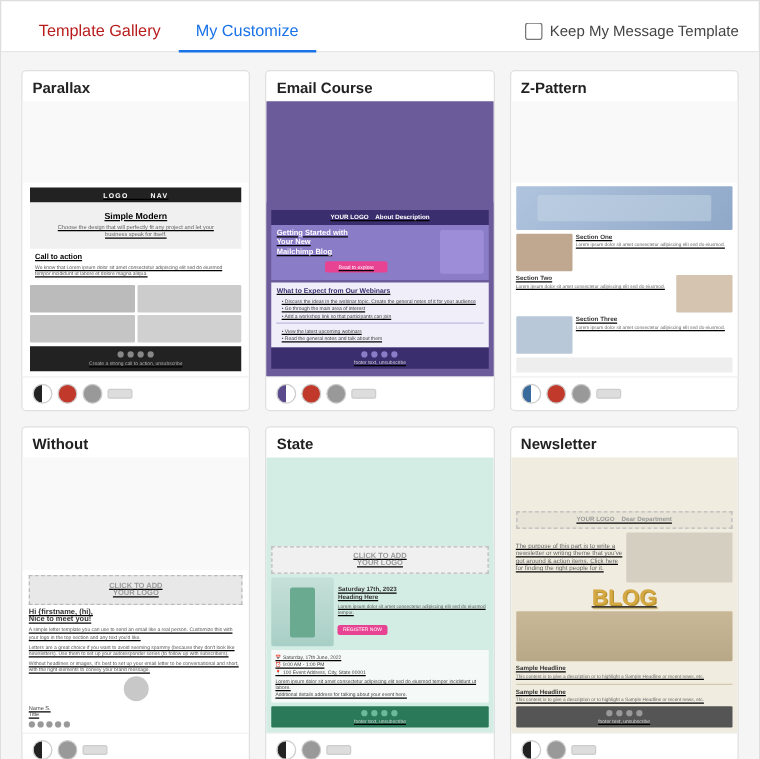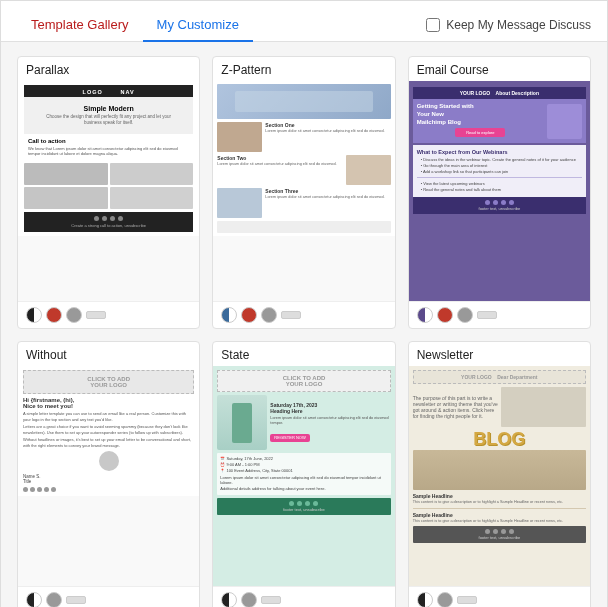--- a/index.html
+++ b/index.html
@@ -58,34 +58,35 @@
     .template-card {
       background: #fff;
       border: 1px solid #e0e0e0;
       border-radius: 4px;
       overflow: hidden;
       display: flex;
       flex-direction: column;
     }
     .template-title {
       font-size: 12px;
-      font-weight: 400;
+      font-weight: 700;
       padding: 6px 8px 4px 8px;
       color: #222;
     }
     .template-preview {
       width: 100%;
       flex: 1;
       overflow: hidden;
       display: flex;
-      align-items: flex-start;
+      align-items: flex-end;
       justify-content: center;
       background: #f9f9f9;
       min-height: 220px;
       position: relative;
+      text-decoration: underline;
     }
 
     
     .template-swatches {
       display: flex;
       align-items: center;
       gap: 4px;
       padding: 5px 8px;
       border-top: 1px solid #eee;
     }
@@ -408,21 +409,21 @@
     .nl-social-dot { width: 5px; height: 5px; background: #999; border-radius: 50%; }
   </style>
 </head>
 <body>
 
 <div class="header">
   <div class="tab">Template Gallery</div>
   <div class="tab active">My Customize</div>
   <div class="checkbox-area">
     <input type="checkbox" style="">
-    <span>Keep My Message Discuss</span>
+    <span>Keep My Message Template</span>
   </div>
 </div>
 
 <div class="gallery">
 
   <div class="template-card">
     <div class="template-title">Parallax</div>
     <div class="template-preview">
       <div class="parallax-preview">
         <div class="parallax-header">LOGO &nbsp;&nbsp;&nbsp;&nbsp;&nbsp; NAV</div>
@@ -446,59 +447,20 @@
             <div class="social-dot"></div>
             <div class="social-dot"></div>
             <div class="social-dot"></div>
           </div>
           <div>Create a strong call to action, unsubscribe</div>
         </div>
       </div>
     </div>
     <div class="template-swatches">
       <span class="swatch-half"></span>
-      <span class="swatch" style="background:#c0392b"></span>
-      <span class="swatch" style="background:#999"></span>
-      <span class="swatch-bar" style="background:#ddd"></span>
-    </div>
-  </div>
-
-  <div class="template-card">
-    <div class="template-title">Z-Pattern</div>
-    <div class="template-preview">
-      <div class="zp-preview">
-        <div class="zp-header-img" style="background: linear-gradient(135deg,#b0c4de,#8fa8c8); height:35px;">
-          <div style="width:80%; height:60%; background:rgba(200,215,230,0.5); border-radius:2px;"></div>
-        </div>
-        <div class="zp-row">
-          <div class="zp-row-img" style="background:#c0a890;"></div>
-          <div class="zp-row-text">
-            <h3>Section One</h3>
-            <p>Lorem ipsum dolor sit amet consectetur adipiscing elit sed do eiusmod.</p>
-          </div>
-        </div>
-        <div class="zp-row">
-          <div class="zp-row-text">
-            <h3>Section Two</h3>
-            <p>Lorem ipsum dolor sit amet consectetur adipiscing elit sed do eiusmod.</p>
-          </div>
-          <div class="zp-row-img" style="background:#d4c4b0;"></div>
-        </div>
-        <div class="zp-row">
-          <div class="zp-row-img" style="background:#b8c8d8;"></div>
-          <div class="zp-row-text">
-            <h3>Section Three</h3>
-            <p>Lorem ipsum dolor sit amet consectetur adipiscing elit sed do eiusmod.</p>
-          </div>
-        </div>
-        <div class="zp-footer"></div>
-      </div>
-    </div>
-    <div class="template-swatches">
-      <span class="swatch-half" style="background:linear-gradient(to right, #3a6a9b 50%, #fff 50%)"></span>
       <span class="swatch" style="background:#c0392b"></span>
       <span class="swatch" style="background:#999"></span>
       <span class="swatch-bar" style="background:#ddd"></span>
     </div>
   </div>
 
   <div class="template-card">
     <div class="template-title">Email Course</div>
     <div class="template-preview" style="background:#6b5b9b; min-height:220px;">
       <div class="email-course-preview">
@@ -525,20 +487,59 @@
             <div class="ec-social-dot"></div>
             <div class="ec-social-dot"></div>
             <div class="ec-social-dot"></div>
           </div>
           <div>footer text, unsubscribe</div>
         </div>
       </div>
     </div>
     <div class="template-swatches">
       <span class="swatch-half" style="background:linear-gradient(to right, #5b4a8b 50%, #fff 50%)"></span>
+      <span class="swatch" style="background:#c0392b"></span>
+      <span class="swatch" style="background:#999"></span>
+      <span class="swatch-bar" style="background:#ddd"></span>
+    </div>
+  </div>
+
+  <div class="template-card">
+    <div class="template-title">Z-Pattern</div>
+    <div class="template-preview">
+      <div class="zp-preview">
+        <div class="zp-header-img" style="background: linear-gradient(135deg,#b0c4de,#8fa8c8); height:35px;">
+          <div style="width:80%; height:60%; background:rgba(200,215,230,0.5); border-radius:2px;"></div>
+        </div>
+        <div class="zp-row">
+          <div class="zp-row-img" style="background:#c0a890;"></div>
+          <div class="zp-row-text">
+            <h3>Section One</h3>
+            <p>Lorem ipsum dolor sit amet consectetur adipiscing elit sed do eiusmod.</p>
+          </div>
+        </div>
+        <div class="zp-row">
+          <div class="zp-row-text">
+            <h3>Section Two</h3>
+            <p>Lorem ipsum dolor sit amet consectetur adipiscing elit sed do eiusmod.</p>
+          </div>
+          <div class="zp-row-img" style="background:#d4c4b0;"></div>
+        </div>
+        <div class="zp-row">
+          <div class="zp-row-img" style="background:#b8c8d8;"></div>
+          <div class="zp-row-text">
+            <h3>Section Three</h3>
+            <p>Lorem ipsum dolor sit amet consectetur adipiscing elit sed do eiusmod.</p>
+          </div>
+        </div>
+        <div class="zp-footer"></div>
+      </div>
+    </div>
+    <div class="template-swatches">
+      <span class="swatch-half" style="background:linear-gradient(to right, #3a6a9b 50%, #fff 50%)"></span>
       <span class="swatch" style="background:#c0392b"></span>
       <span class="swatch" style="background:#999"></span>
       <span class="swatch-bar" style="background:#ddd"></span>
     </div>
   </div>
 
   <div class="template-card">
     <div class="template-title">Without</div>
     <div class="template-preview">
       <div class="letter-preview">

